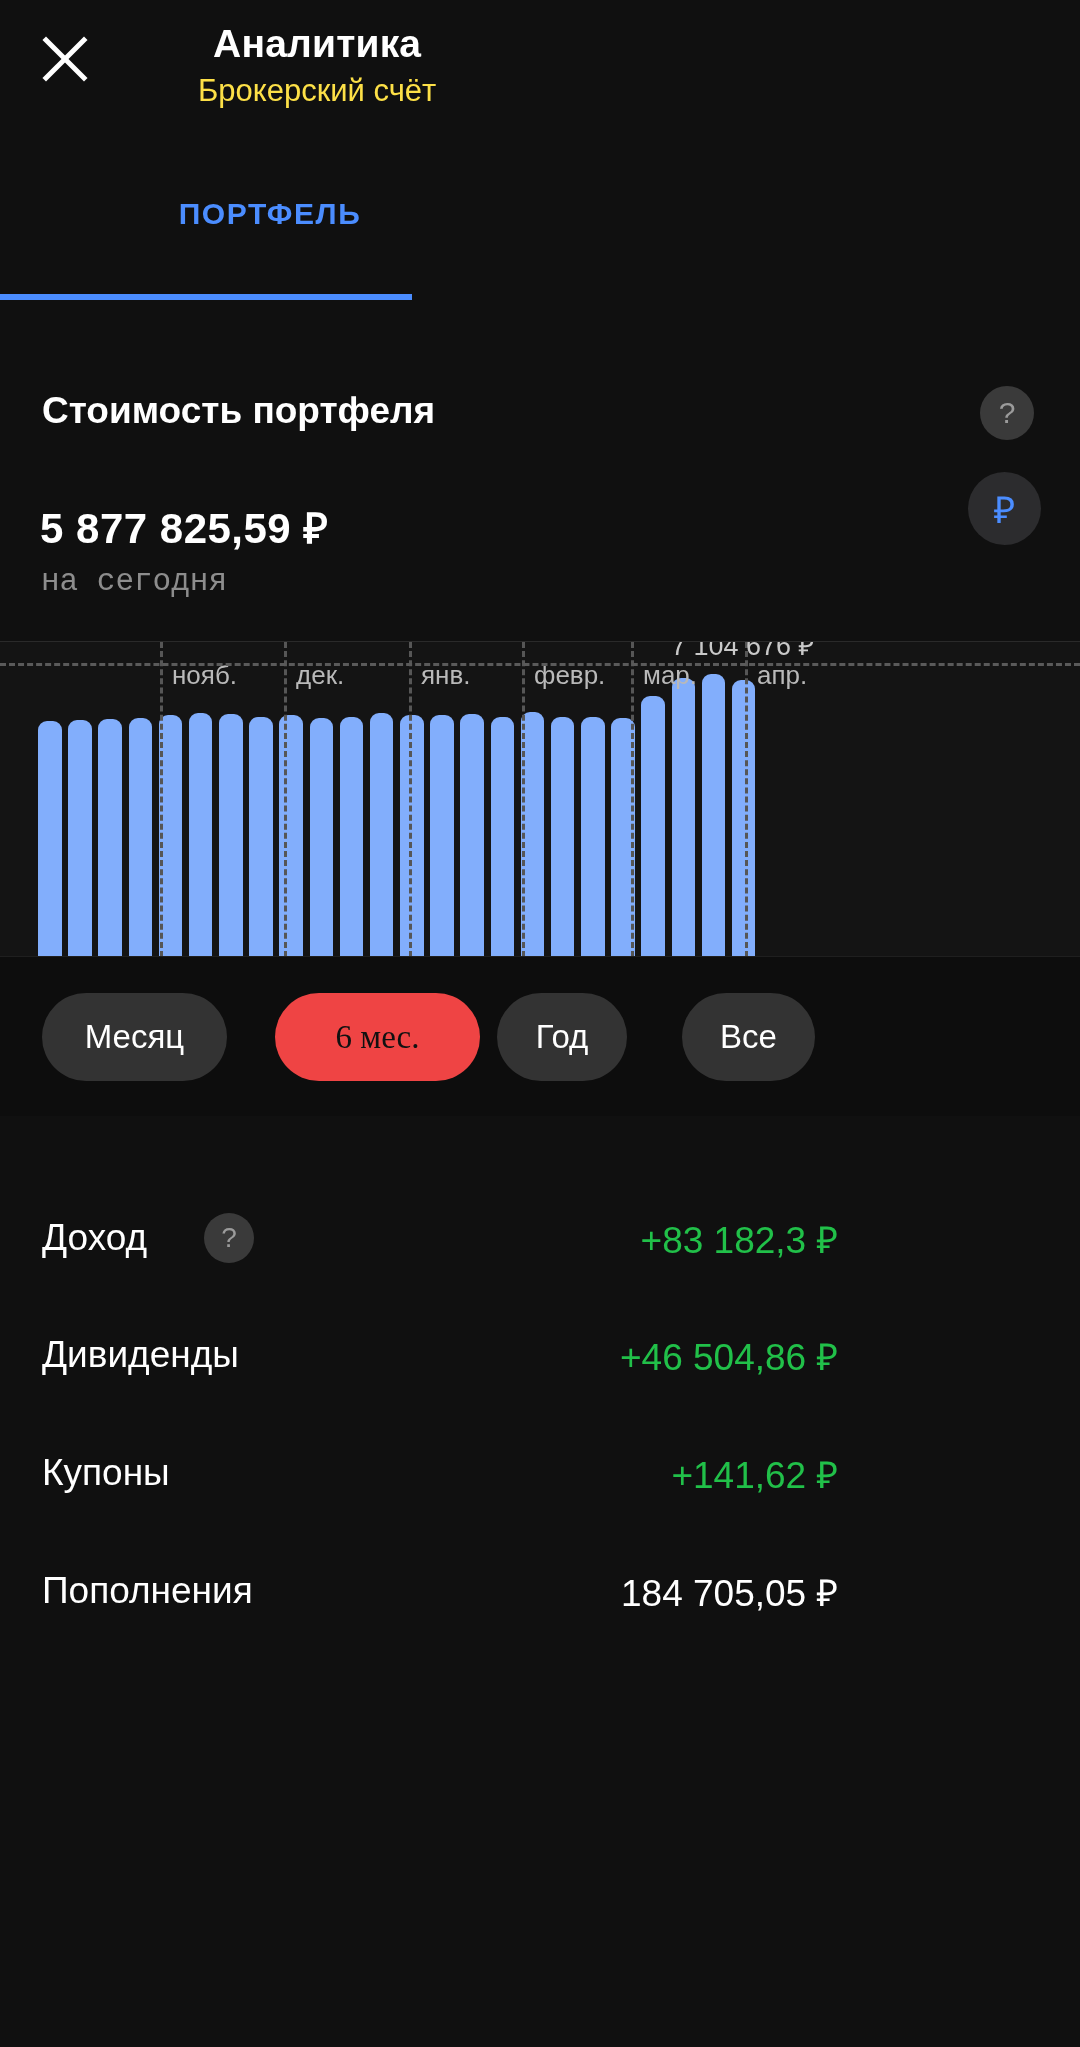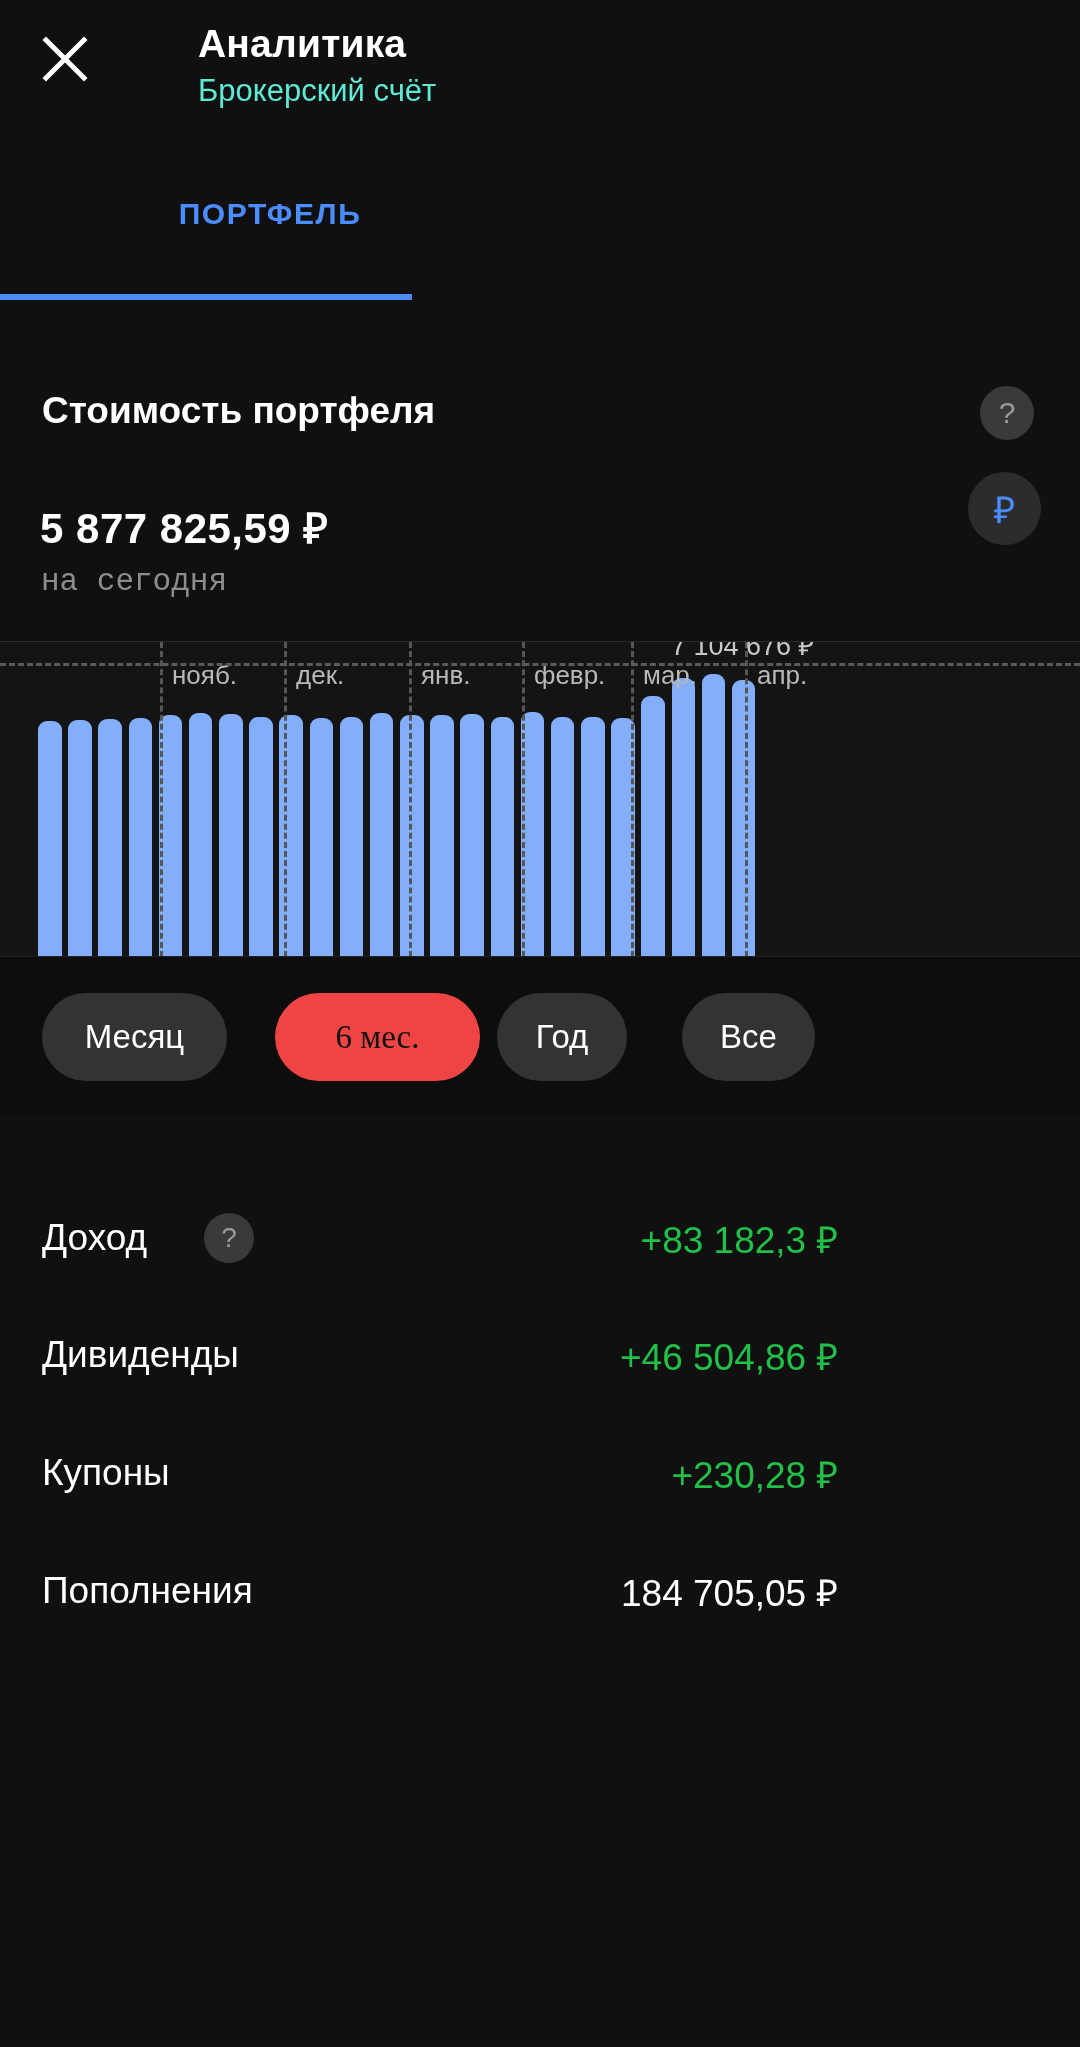--- a/index.html
+++ b/index.html
@@ -10,20 +10,21 @@
     background: #0a0a0a;
     font-family: "Liberation Sans", sans-serif;
     overflow: hidden;
   }
 
   .screen {
     position: relative;
     width: 1080px;
     height: 2047px;
     background: #101010;
+    text-align: center;
   }
 
   
   .header {
     position: absolute;
     left: 0; top: 0;
     width: 1080px; height: 130px;
     background: #101010;
   }
   .close-btn {
@@ -40,21 +41,21 @@
   }
   .header-title {
     font-size: 39px;
     font-weight: bold;
     color: #ffffff;
     letter-spacing: 0.2px;
     line-height: 48px;
   }
   .header-subtitle {
     font-size: 31px;
-    color: #5eead4;
+    color: #fde047;
     line-height: 44px;
     margin-top: 1px;
     cursor: pointer;
   }
 
   
   .tabs {
     position: absolute;
     left: 0; top: 130px;
     width: 1080px; height: 168px;
@@ -360,21 +361,21 @@
         <div class="stat-label">Доход</div>
         <div class="stat-help" style="left: 204px;">?</div>
         <div class="stat-value green">+83 182,3 ₽</div>
       </div>
       <div class="stat-row" style="top: 162px;">
         <div class="stat-label">Дивиденды</div>
         <div class="stat-value green">+46 504,86 ₽</div>
       </div>
       <div class="stat-row" style="top: 280px;">
         <div class="stat-label">Купоны</div>
-        <div class="stat-value green">+230,28 ₽</div>
+        <div class="stat-value green">+141,62 ₽</div>
       </div>
       <div class="stat-row" style="top: 398px;">
         <div class="stat-label">Пополнения</div>
         <div class="stat-value white">184 705,05 ₽</div>
       </div>
     </div>
 
 </div>
 
 </body></html>

